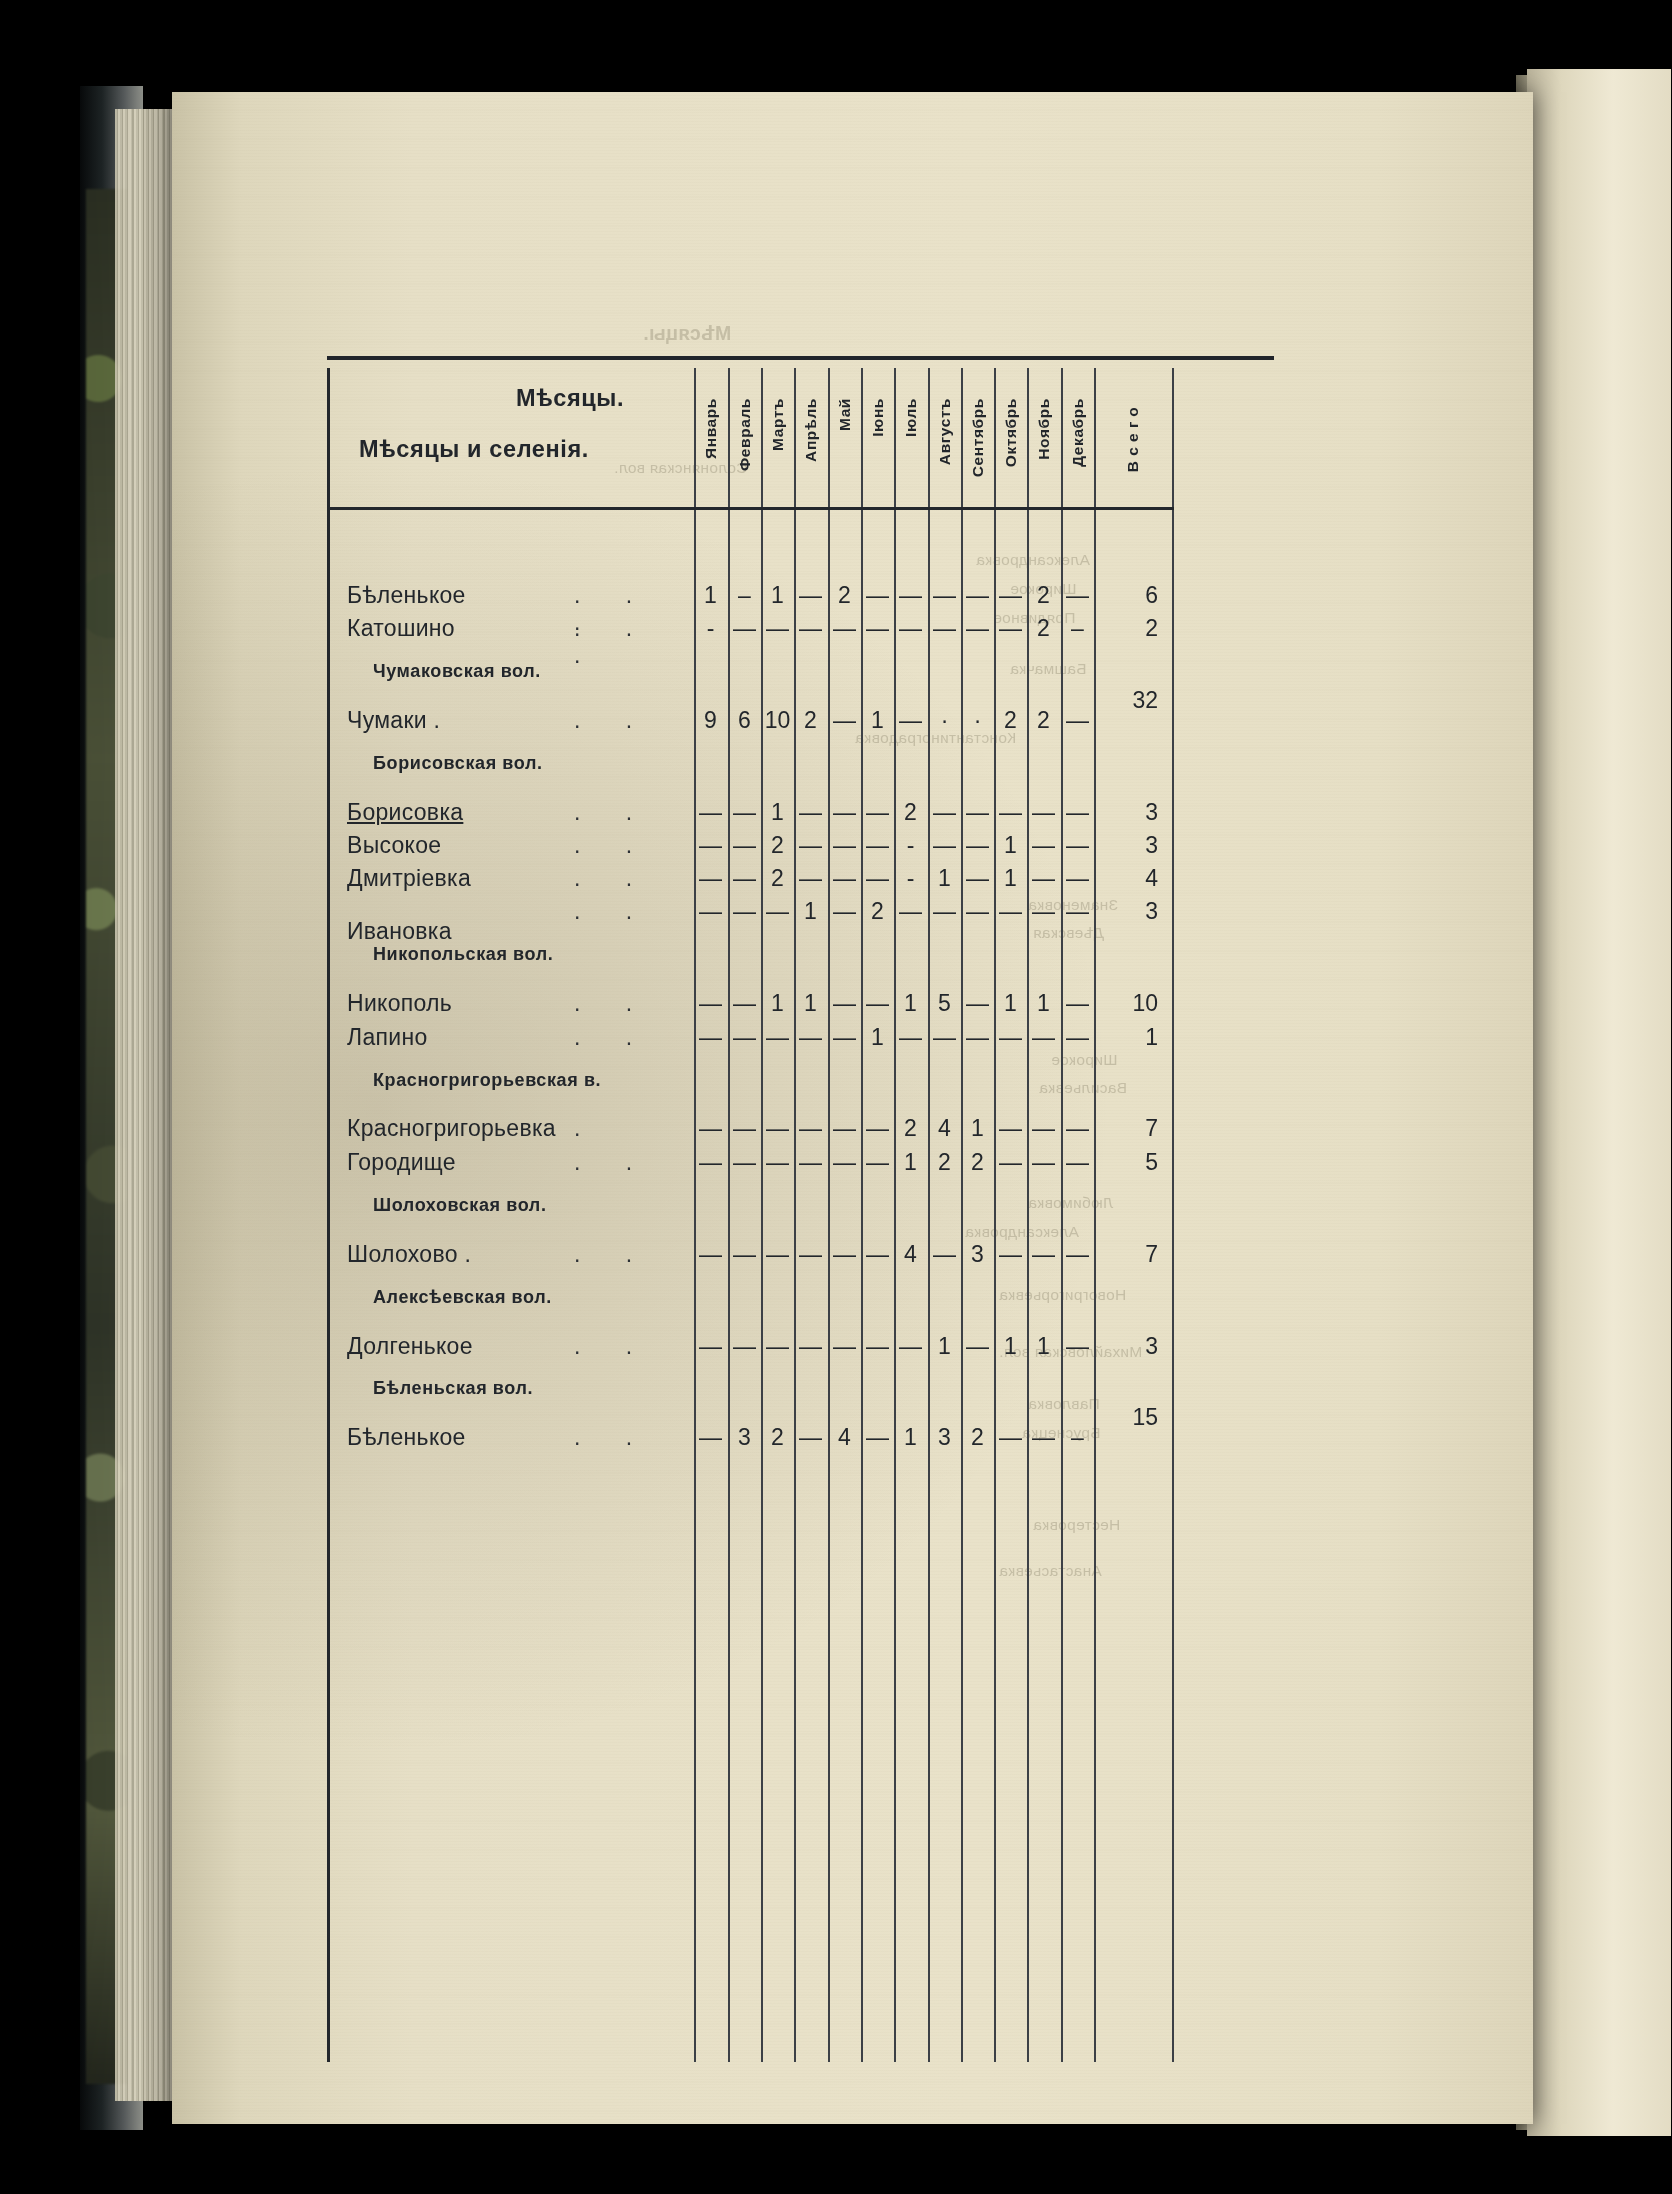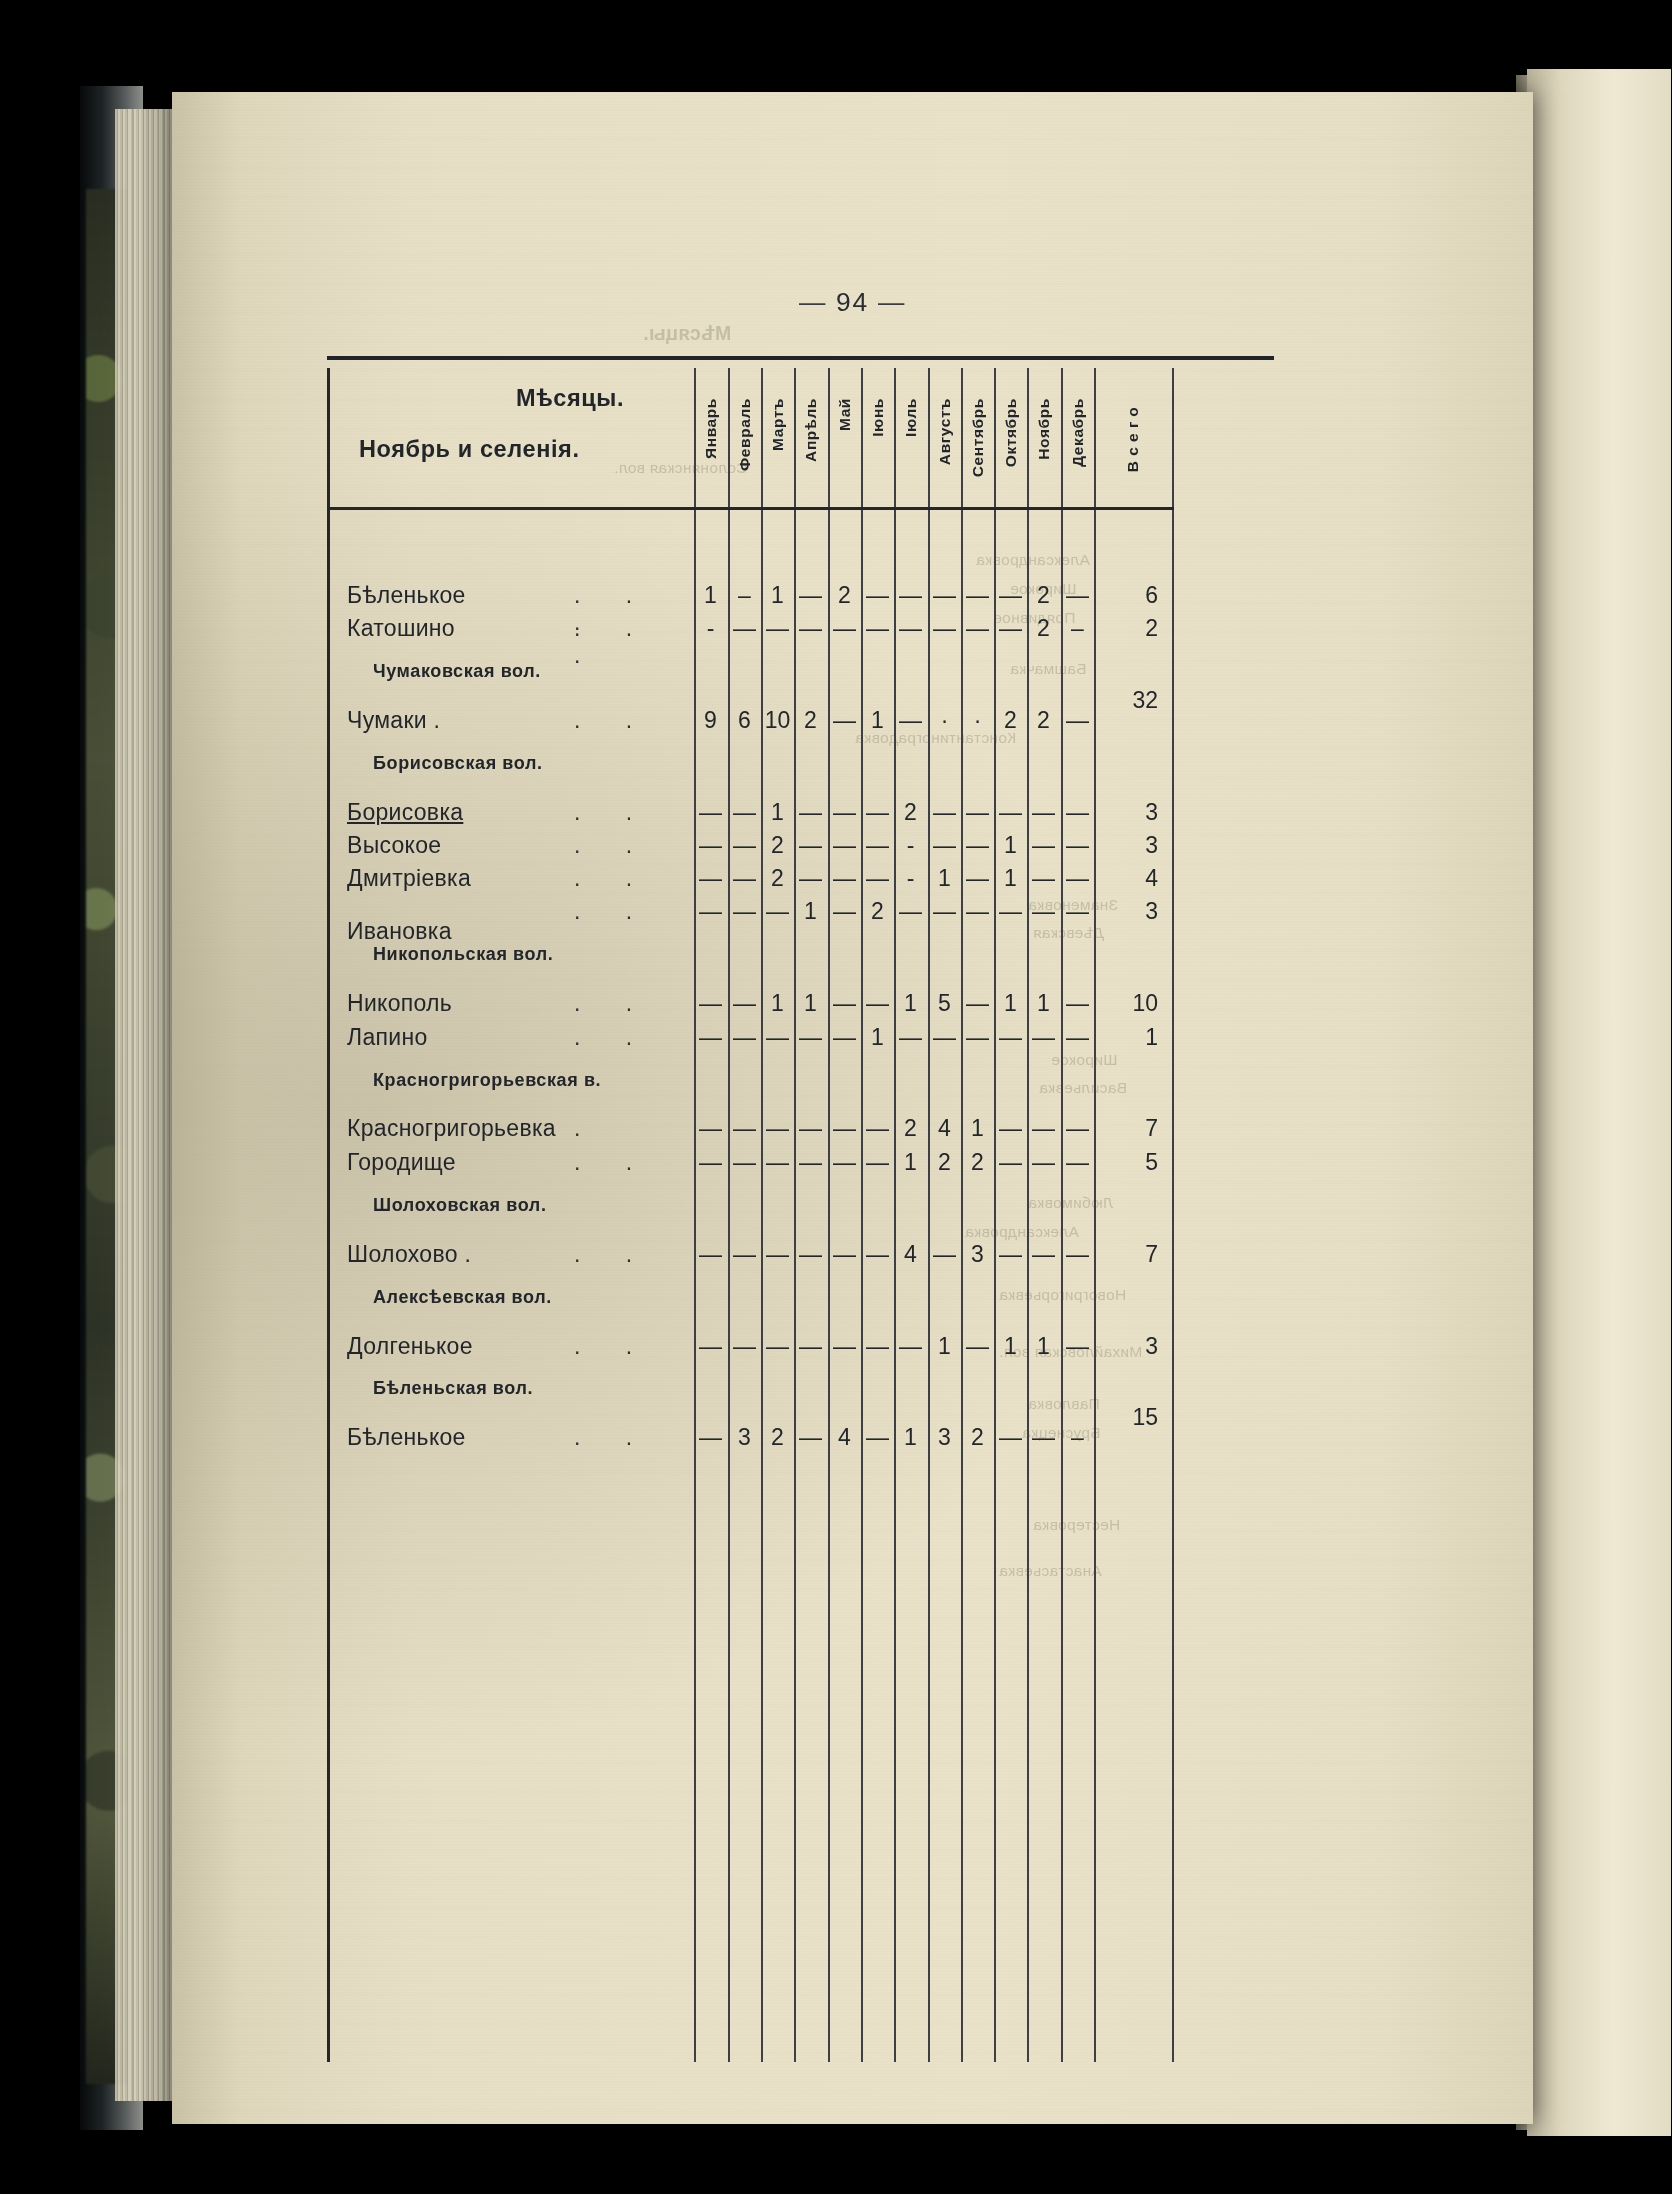--- a/index.html
+++ b/index.html
@@ -270,25 +270,20 @@
   <div class="showthrough" style="left:965px; top:1223px; font-size:15.5px;">Александровка</div>
   <div class="showthrough" style="left:999px; top:1286px; font-size:15.5px;">Новогригорьевка</div>
   <div class="showthrough" style="left:999px; top:1343px; font-size:15.5px;">Михайловская вол.</div>
   <div class="showthrough" style="left:1028px; top:1395px; font-size:15.5px;">Павловка</div>
   <div class="showthrough" style="left:1022px; top:1424px; font-size:15.5px;">Бруснецка</div>
   <div class="showthrough" style="left:1033px; top:1516px; font-size:15.5px;">Нестеровка</div>
   <div class="showthrough" style="left:999px; top:1562px; font-size:15.5px;">Анастасьевка</div>
 
   <div class="content">
 
-    <div class="folio">
-      <span class="dash">—</span>
-      <span>94</span>
-      <span class="dash">—</span>
-    </div>
 
     <div class="rule-top"></div>
 
     <div class="tbl">
 
       <div id="lines">
           <div class="vline thick" style="left: 0px; top: 0px; height: 1694px;"></div>
           <div class="vline" style="left: 367px; top: 0px; height: 1694px;"></div>
           <div class="vline" style="left: 401px; top: 0px; height: 1694px;"></div>
           <div class="vline" style="left: 434px; top: 0px; height: 1694px;"></div>
@@ -300,21 +295,21 @@
           <div class="vline" style="left: 634px; top: 0px; height: 1694px;"></div>
           <div class="vline" style="left: 667px; top: 0px; height: 1694px;"></div>
           <div class="vline" style="left: 700px; top: 0px; height: 1694px;"></div>
           <div class="vline" style="left: 734px; top: 0px; height: 1694px;"></div>
           <div class="vline" style="left: 767px; top: 0px; height: 1694px;"></div>
           <div class="vline" style="left: 845px; top: 0px; height: 1694px;"></div>
           <div class="hline thick" style="top: 139px; left: 0px; width: 847px;"></div>
         </div>
 
       <div class="hdr-mesyacy">Мѣсяцы.</div>
-      <div class="hdr-volosti">Ноябрь и селенія.</div>
+      <div class="hdr-volosti">Мѣсяцы и селенія.</div>
 
       <div id="month-heads">
           <div class="mon" style="left: 375px;">Январь</div>
           <div class="mon" style="left: 409px;">Февраль</div>
           <div class="mon" style="left: 442px;">Мартъ</div>
           <div class="mon" style="left: 475px;">Апрѣль</div>
           <div class="mon" style="left: 509px;">Май</div>
           <div class="mon" style="left: 542px;">Іюнь</div>
           <div class="mon" style="left: 575px;">Іюль</div>
           <div class="mon" style="left: 609px;">Августъ</div>

